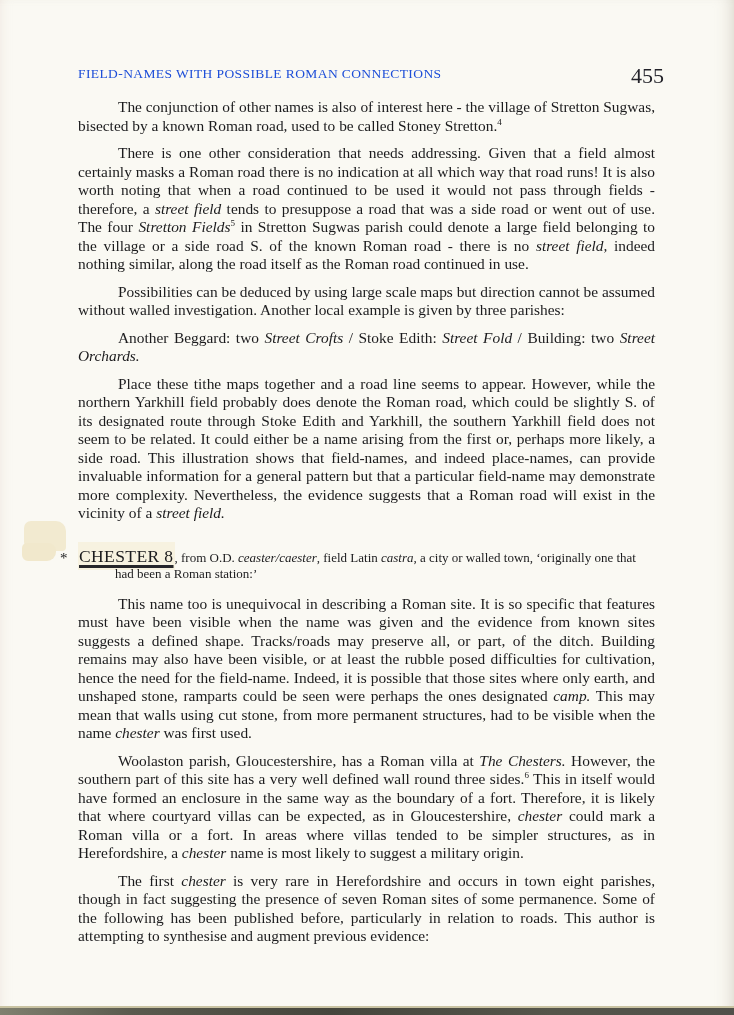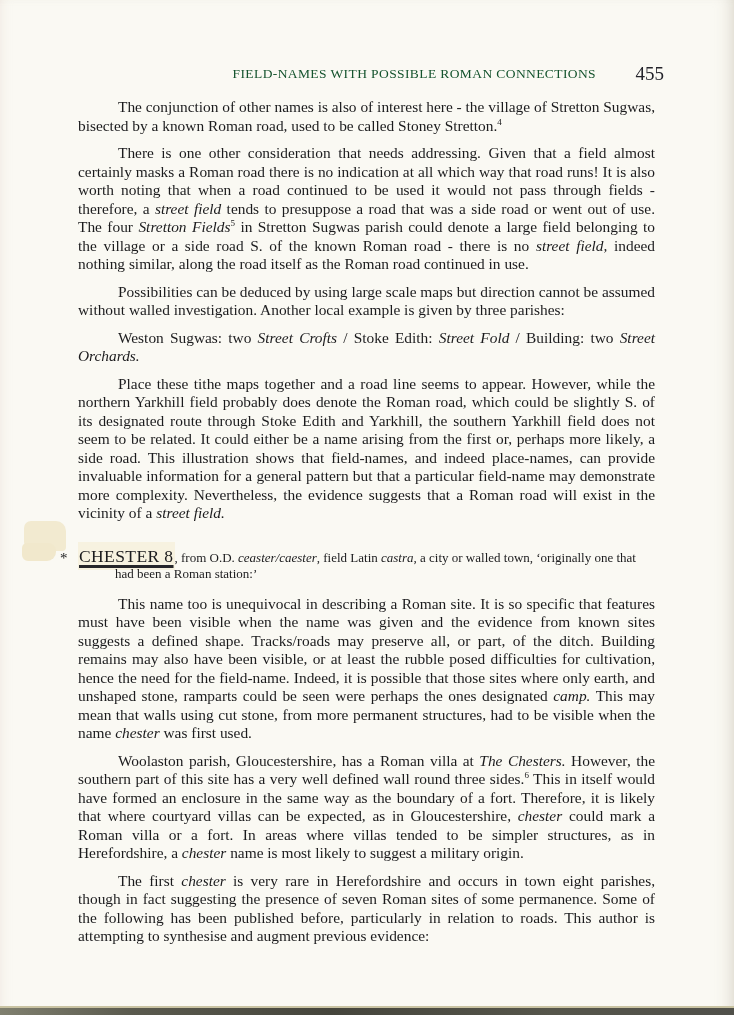--- a/index.html
+++ b/index.html
@@ -18,30 +18,30 @@
                 inset 10px 0 14px -12px rgba(210,180,170,0.35);
   }
   .page-header {
     position: absolute;
     top: 66px; left: 78px; width: 578px;
     height: 20px;
   }
   .header-title {
     position: absolute;
     left: 0; right: 60px;
-    text-align: right;
+    text-align: left;
     font-size: 13.5px;
     letter-spacing: 0.4px;
-    color: #14532d;
+    color: #1d4ed8;
     white-space: nowrap;
   }
   .page-number {
     position: absolute;
     right: -8px; top: -3px;
-    font-size: 19px;
+    font-size: 22px;
     color: #23232a;
   }
   .page-body {
     position: absolute;
     top: 98px; left: 78px; width: 577px;
   }
   .body-para {
     margin: 0 0 9px 0;
     font-size: 15.4px;
     line-height: 18.5px;
@@ -121,21 +121,21 @@
     <div class="page-number">455</div>
   </div>
 
   <div class="margin-highlight"></div>
 
   <div class="page-body">
 
   <p class="body-para"><span>The conjunction of other names is also of interest here - the village of Stretton Sugwas, bisected by a known Roman road, used to be called Stoney Stretton.</span><sup>4</sup></p>
       <p class="body-para"><span>There is one other consideration that needs addressing. Given that a field almost certainly masks a Roman road there is no indication at all which way that road runs! It is also worth noting that when a road continued to be used it would not pass through fields - therefore, a </span><i>street field</i><span> tends to presuppose a road that was a side road or went out of use. The four </span><i>Stretton Fields</i><sup>5</sup><span> in Stretton Sugwas parish could denote a large field belonging to the village or a side road S. of the known Roman road - there is no </span><i>street field,</i><span> indeed nothing similar, along the road itself as the Roman road continued in use.</span></p>
       <p class="body-para"><span>Possibilities can be deduced by using large scale maps but direction cannot be assumed without walled investigation. Another local example is given by three parishes:</span></p>
-      <p class="body-para"><span>Weston Sugwas: two </span><i>Street Crofts</i><span> / Stoke Edith: </span><i>Street Fold</i><span> / Building: two </span><i>Street Orchards.</i></p>
+      <p class="body-para"><span>Another Beggard: two </span><i>Street Crofts</i><span> / Stoke Edith: </span><i>Street Fold</i><span> / Building: two </span><i>Street Orchards.</i></p>
       <p class="body-para"><span>Place these tithe maps together and a road line seems to appear. However, while the northern Yarkhill field probably does denote the Roman road, which could be slightly S. of its designated route through Stoke Edith and Yarkhill, the southern Yarkhill field does not seem to be related. It could either be a name arising from the first or, perhaps more likely, a side road. This illustration shows that field-names, and indeed place-names, can provide invaluable information for a general pattern but that a particular field-name may demonstrate more complexity. Nevertheless, the evidence suggests that a Roman road will exist in the vicinity of a </span><i>street field.</i></p>
       <div class="section-heading">
         <span class="heading-marker">*</span>
         <div class="heading-inner"><span class="heading-title">CHESTER 8</span><span>, from O.D. </span><i>ceaster/caester</i><span>, field Latin </span><i>castra</i><span>, a city or walled town, ‘originally one that had been a Roman station:’</span></div>
       </div>
       <p class="body-para"><span>This name too is unequivocal in describing a Roman site. It is so specific that features must have been visible when the name was given and the evidence from known sites suggests a defined shape. Tracks/roads may preserve all, or part, of the ditch. Building remains may also have been visible, or at least the rubble posed difficulties for cultivation, hence the need for the field-name. Indeed, it is possible that those sites where only earth, and unshaped stone, ramparts could be seen were perhaps the ones designated </span><i>camp.</i><span> This may mean that walls using cut stone, from more permanent structures, had to be visible when the name </span><i>chester</i><span> was first used.</span></p>
       <p class="body-para"><span>Woolaston parish, Gloucestershire, has a Roman villa at </span><i>The Chesters.</i><span> However, the southern part of this site has a very well defined wall round three sides.</span><sup>6</sup><span> This in itself would have formed an enclosure in the same way as the boundary of a fort. Therefore, it is likely that where courtyard villas can be expected, as in Gloucestershire, </span><i>chester</i><span> could mark a Roman villa or a fort. In areas where villas tended to be simpler structures, as in Herefordshire, a </span><i>chester</i><span> name is most likely to suggest a military origin.</span></p>
       <p class="body-para"><span>The first </span><i>chester</i><span> is very rare in Herefordshire and occurs in town eight parishes, though in fact suggesting the presence of seven Roman sites of some permanence. Some of the following has been published before, particularly in relation to roads. This author is attempting to synthesise and augment previous evidence:</span></p>
     </div>
 

